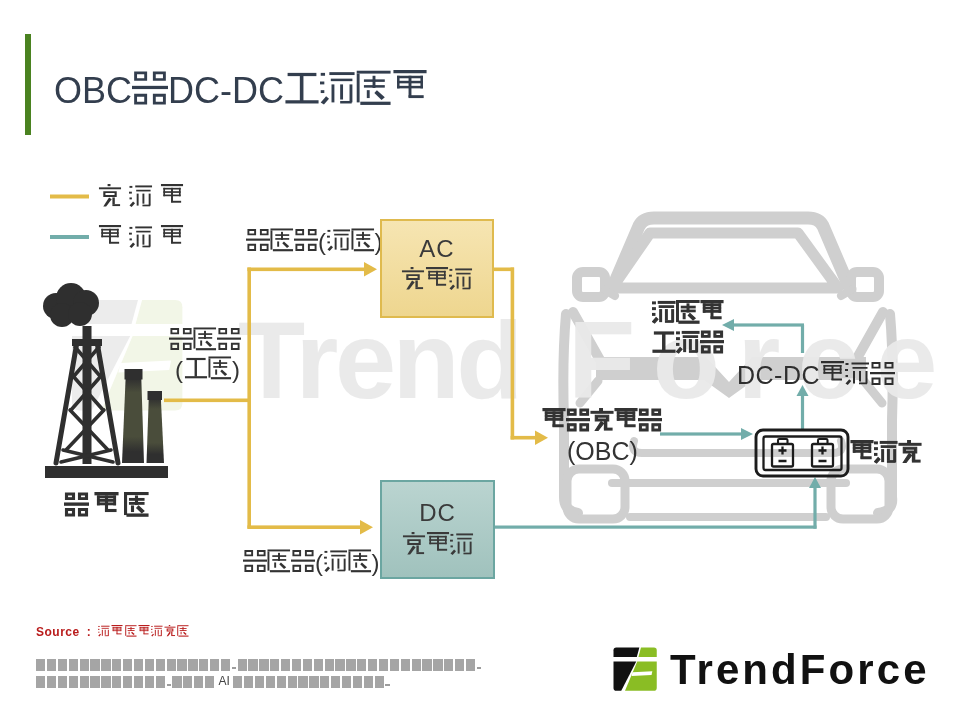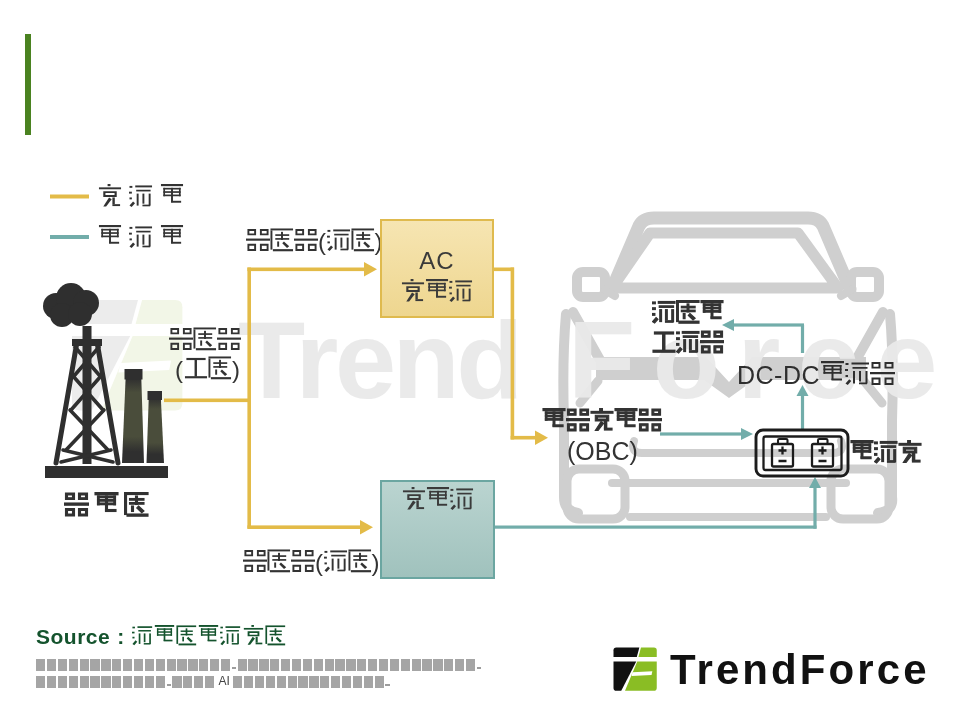--- a/index.html
+++ b/index.html
@@ -173,20 +173,33 @@
 <rect x="660" y="432.4" width="82" height="3.2"></rect>
 <path d="M741,428 L753,434 L741,440 Z"></path>
 <rect x="800.9" y="396" width="3.2" height="34"></rect>
 <path d="M802.5,385 L808.5,396 L796.5,396 Z"></path>
 <rect x="800.9" y="325" width="3.2" height="28"></rect>
 <rect x="733" y="323.4" width="71" height="3.2"></rect>
 <path d="M722,325 L734,319 L734,331 Z"></path>
 </g>
 </svg>
 <div class="abs" style="left:24.5px;top:34px;width:6.5px;height:101px;background:#4a8220"></div>
+<div class="abs lbl" style="left:54px;top:70px;font-size:36px;color:#333e4e;letter-spacing:0px">
+OBC<svg class="cj">
+        <use href="#c1n"></use>
+      </svg>DC-DC<svg class="cj">
+        <use href="#c5n"></use>
+      </svg><svg class="cj">
+        <use href="#c4n"></use>
+      </svg><svg class="cj">
+        <use href="#c3n"></use>
+      </svg><svg class="cj">
+        <use href="#c0n"></use>
+      </svg>
+</div>
 <div class="abs lbl" style="left:98px;top:184px;font-size:24px;--cs:7px"><svg class="cj">
         <use href="#c2n"></use>
       </svg><svg class="cj">
         <use href="#c4n"></use>
       </svg><svg class="cj">
         <use href="#c0n"></use>
       </svg></div>
 <div class="abs lbl" style="left:98px;top:225px;font-size:24px;--cs:7px"><svg class="cj">
         <use href="#c0n"></use>
       </svg><svg class="cj">
@@ -269,30 +282,31 @@
       </svg><svg class="cj">
         <use href="#c3n"></use>
       </svg><svg class="cj">
         <use href="#c1n"></use>
       </svg>(<svg class="cj">
         <use href="#c4n"></use>
       </svg><svg class="cj">
         <use href="#c3n"></use>
       </svg>)</div>
 <div class="abs" style="left:380px;top:219px;width:114px;height:99px;border:2px solid #dfba4e;background:linear-gradient(#f6e5b2,#eed68f);text-align:center;color:#3a3a3a">
-      <div style="font-size:24px;margin-top:26px;letter-spacing:1px">AC</div>
+      <div style="font-size:24px;margin-top:14px;letter-spacing:1px">AC</div>
       <div style="font-size:24px;margin-top:4px;letter-spacing:2px"><svg class="cj">
           <use href="#c2n"></use>
         </svg><svg class="cj">
           <use href="#c0n"></use>
         </svg><svg class="cj">
           <use href="#c4n"></use>
         </svg></div>
     </div>
 <div class="abs" style="left:380px;top:480px;width:115px;height:99px;border:2px solid #6ba6a1;background:linear-gradient(#bad4d0,#a0c2bd);text-align:center;color:#3a3a3a">
+      <div style="font-size:24px;margin-top:17px;letter-spacing:1px">DC</div>
       <div style="font-size:24px;margin-top:5px;letter-spacing:2px"><svg class="cj">
           <use href="#c2n"></use>
         </svg><svg class="cj">
           <use href="#c0n"></use>
         </svg><svg class="cj">
           <use href="#c4n"></use>
         </svg></div>
     </div>
 <div class="abs lbl" style="left:652px;top:300px;font-size:24px;font-weight:bold;letter-spacing:1px"><svg class="cj">
         <use href="#c4b"></use>
@@ -337,21 +351,21 @@
 <svg class="ov" id="batt" viewBox="0 0 960 720" fill="none" stroke="#1c1c1c">
 <rect x="756" y="430" width="92" height="46" rx="7" stroke-width="2.9"></rect>
 <rect x="763.5" y="436.5" width="78" height="33.5" rx="2" stroke-width="2.3"></rect>
 <rect x="772" y="444" width="21" height="22.5" rx="1.5" stroke-width="2.3"></rect>
 <rect x="778" y="439" width="9.5" height="5" rx="1.2" stroke-width="2.1"></rect>
 <path d="M778.5,450.5 h8 M782.5,446.5 v8 M778.5,461 h8" stroke-width="2.3"></path>
 <rect x="812" y="444" width="21" height="22.5" rx="1.5" stroke-width="2.3"></rect>
 <rect x="818" y="439" width="9.5" height="5" rx="1.2" stroke-width="2.1"></rect>
 <path d="M818.5,450.5 h8 M822.5,446.5 v8 M818.5,461 h8" stroke-width="2.3"></path>
 </svg>
-<div class="abs lbl" style="left:36px;top:625px;font-size:21px;color:#14532d;letter-spacing:0.5px;font-weight:bold;--cs:1.2px">Source<span style="padding:0 7px">:</span><svg class="cj">
+<div class="abs lbl" style="left:36px;top:625px;font-size:12px;color:#b91c1c;letter-spacing:0.5px;font-weight:bold;--cs:1.2px">Source<span style="padding:0 7px">:</span><svg class="cj">
         <use href="#c4n"></use>
       </svg><svg class="cj">
         <use href="#c0n"></use>
       </svg><svg class="cj">
         <use href="#c3n"></use>
       </svg><svg class="cj">
         <use href="#c0n"></use>
       </svg><svg class="cj">
         <use href="#c4n"></use>
       </svg><svg class="cj">

